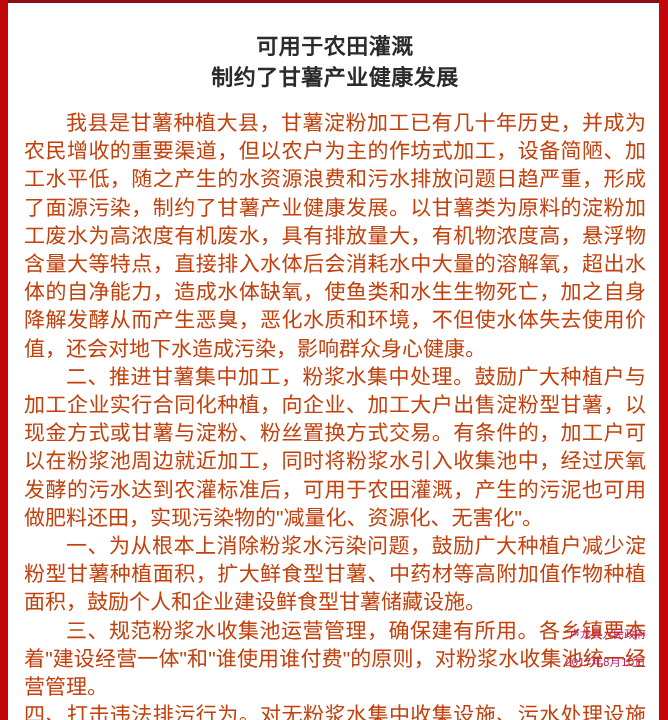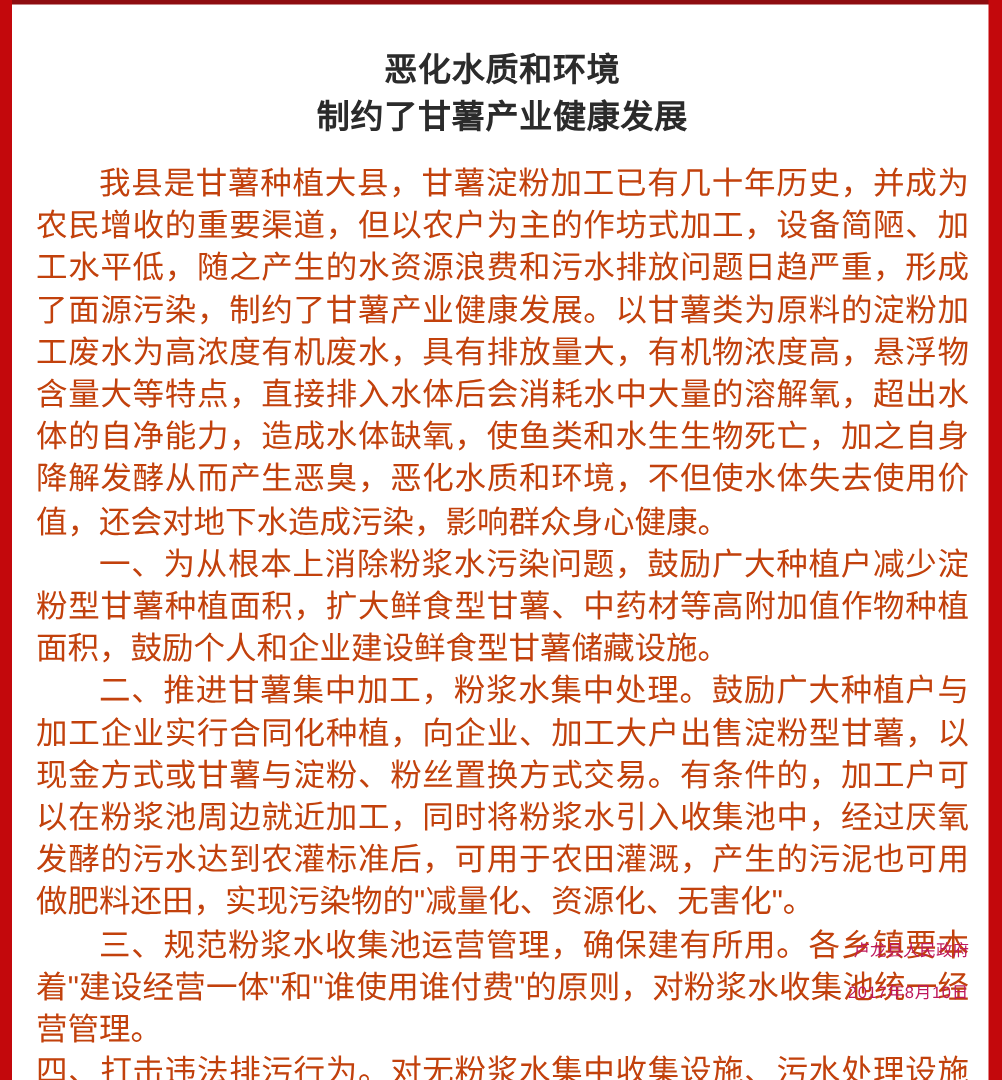--- a/index.html
+++ b/index.html
@@ -111,28 +111,28 @@
 
 <div id="page">
 
   <div class="rail rail-top"></div>
   <div class="rail rail-left"></div>
   <div class="rail rail-right"></div>
 
   <div class="content">
 
     <h1 class="doc-title">
-      <span class="tline">恶化水质和环境</span>
+      <span class="tline">可用于农田灌溉</span>
       <span class="tline">制约了甘薯产业健康发展</span>
     </h1>
 
     <div class="body-text">
       <p class="para indent">我县是甘薯种植大县，甘薯淀粉加工已有几十年历史，并成为农民增收的重要渠道，但以农户为主的作坊式加工，设备简陋、加工水平低，随之产生的水资源浪费和污水排放问题日趋严重，形成了面源污染，制约了甘薯产业健康发展。以甘薯类为原料的淀粉加工废水为高浓度有机废水，具有排放量大，有机物浓度高，悬浮物含量大等特点，直接排入水体后会消耗水中大量的溶解氧，超出水体的自净能力，造成水体缺氧，使鱼类和水生生物死亡，加之自身降解发酵从而产生恶臭，恶化水质和环境，不但使水体失去使用价值，还会对地下水造成污染，影响群众身心健康。</p>
+      <p class="para indent">二、推进甘薯集中加工，粉浆水集中处理。鼓励广大种植户与加工企业实行合同化种植，向企业、加工大户出售淀粉型甘薯，以现金方式或甘薯与淀粉、粉丝置换方式交易。有条件的，加工户可以在粉浆池周边就近加工，同时将粉浆水引入收集池中，经过厌氧发酵的污水达到农灌标准后，可用于农田灌溉，产生的污泥也可用做肥料还田，实现污染物的"减量化、资源化、无害化"。</p>
       <p class="para indent">一、为从根本上消除粉浆水污染问题，鼓励广大种植户减少淀粉型甘薯种植面积，扩大鲜食型甘薯、中药材等高附加值作物种植面积，鼓励个人和企业建设鲜食型甘薯储藏设施。</p>
-      <p class="para indent">二、推进甘薯集中加工，粉浆水集中处理。鼓励广大种植户与加工企业实行合同化种植，向企业、加工大户出售淀粉型甘薯，以现金方式或甘薯与淀粉、粉丝置换方式交易。有条件的，加工户可以在粉浆池周边就近加工，同时将粉浆水引入收集池中，经过厌氧发酵的污水达到农灌标准后，可用于农田灌溉，产生的污泥也可用做肥料还田，实现污染物的"减量化、资源化、无害化"。</p>
       <p class="para indent">三、规范粉浆水收集池运营管理，确保建有所用。各乡镇要本着"建设经营一体"和"谁使用谁付费"的原则，对粉浆水收集池统一经营管理。</p>
       <p class="para noindent">四、打击违法排污行为。对无粉浆水集中收集设施、污水处理设施的加工户不予供电，对私搭乱接的将强行断电，造成河流污染的将依法处理。</p>
     </div>
 
   </div>
 
   <div class="signature">
     <span class="sig-line">卢龙县人民政府</span>
     <span class="sig-line sig-date">2017年8月10日</span>
   </div>

